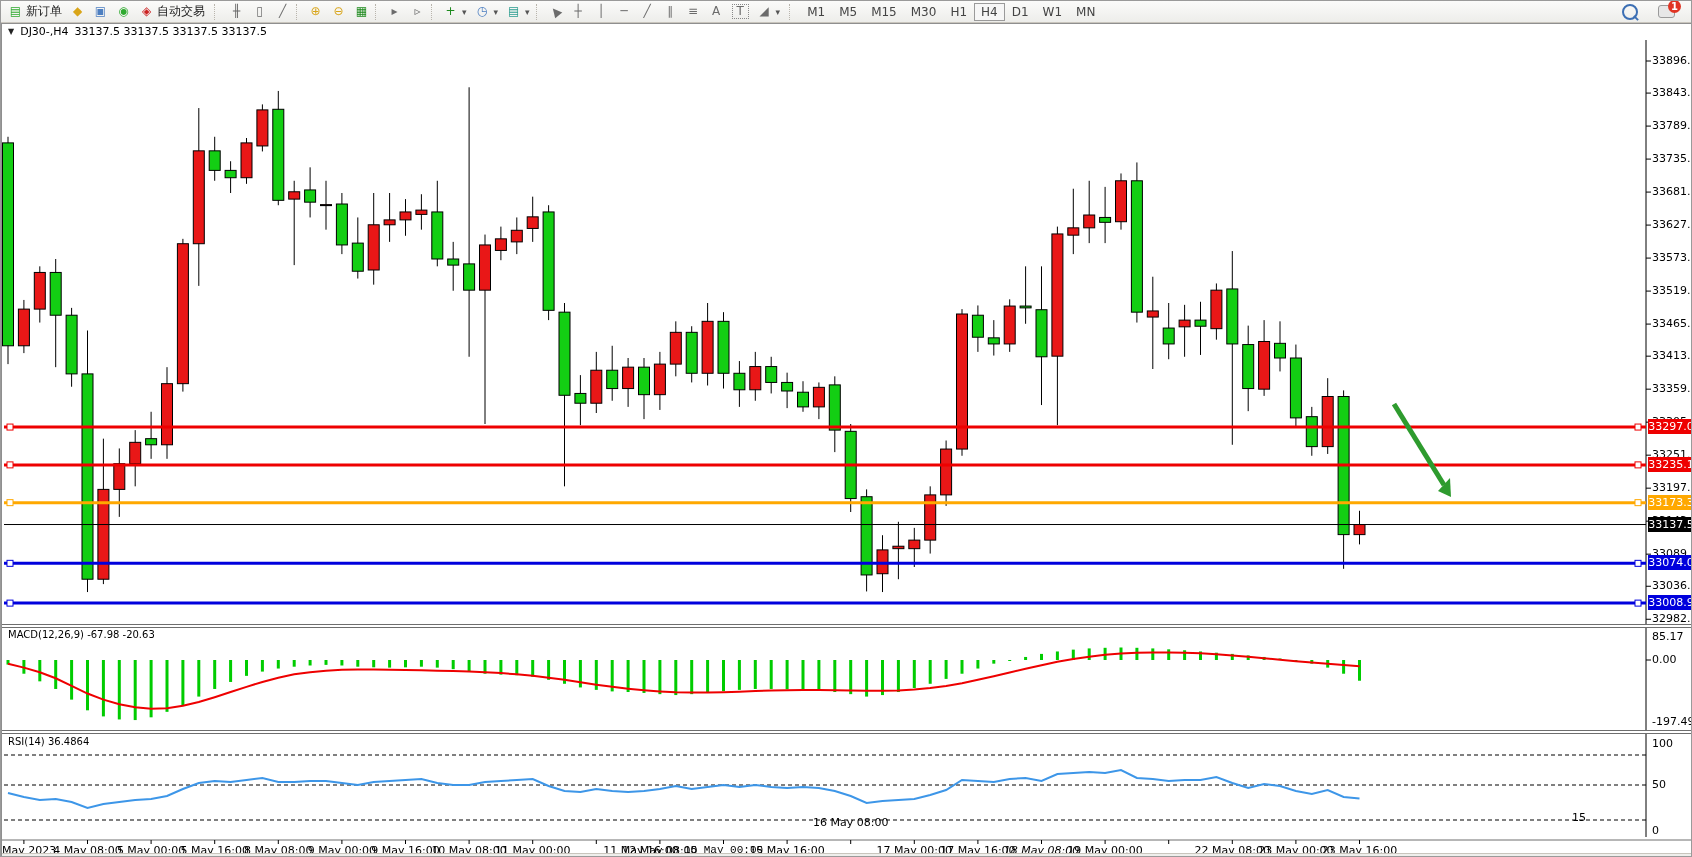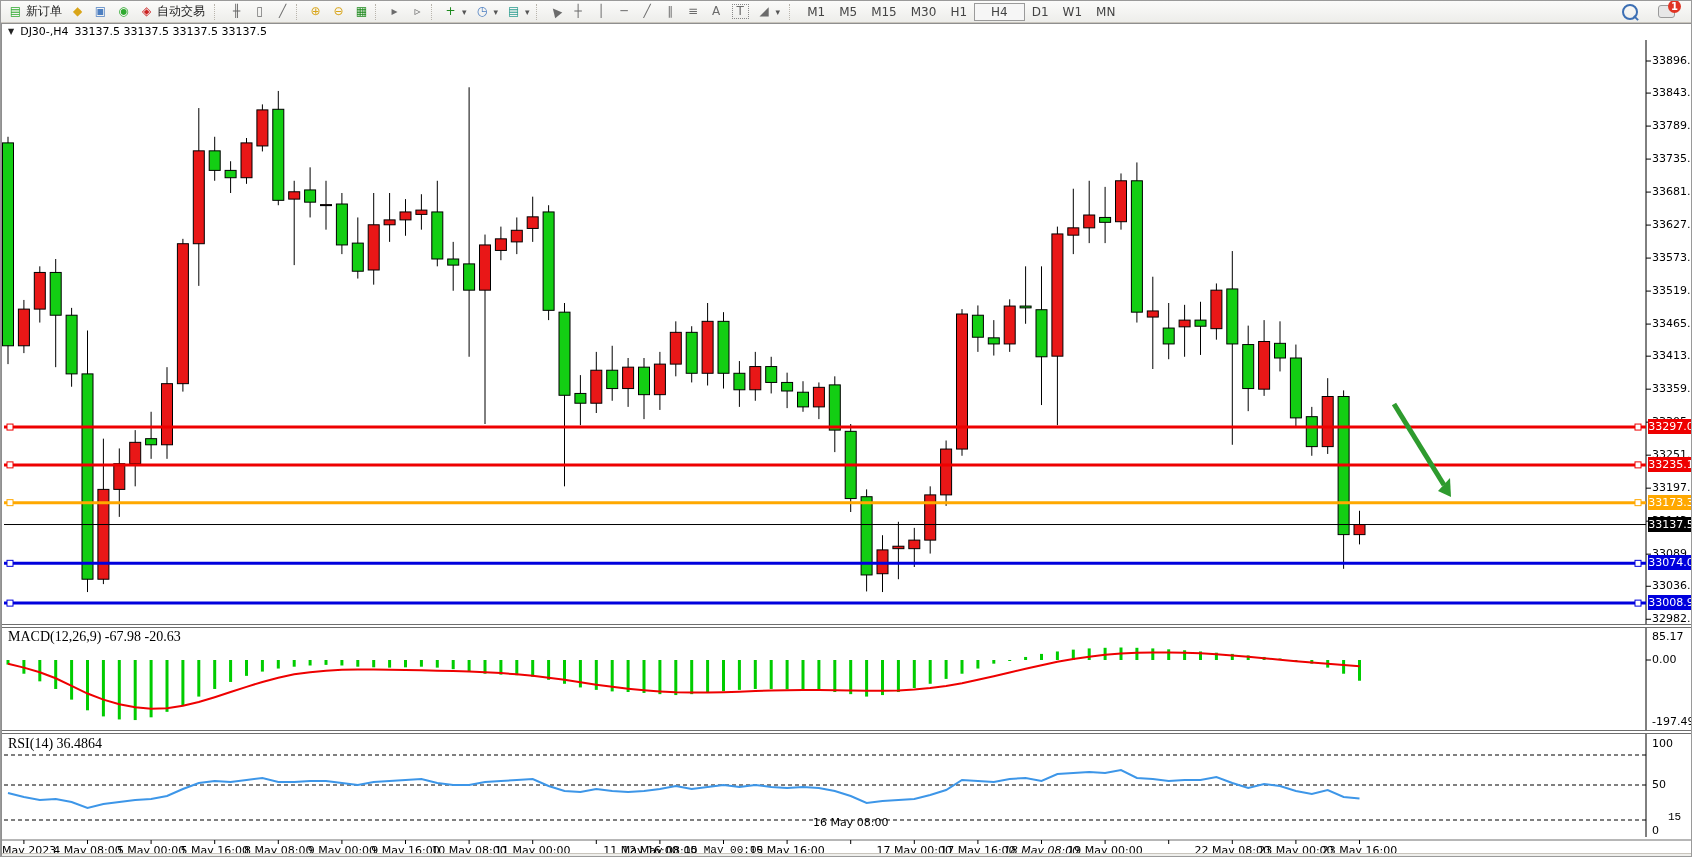--- a/index.html
+++ b/index.html
@@ -5,35 +5,35 @@
   html,body{margin:0;padding:0;background:#dcdcdc;font-family:"DejaVu Sans","Liberation Sans",sans-serif;}
   #app{position:relative;width:1692px;height:857px;background:#fff;overflow:hidden;border:1px solid #9a9a9a;box-sizing:border-box;}
   
   #toolbar{position:absolute;left:0;top:0;width:1692px;height:21px;background:linear-gradient(#fbfbfa,#ededea);border-bottom:1px solid #c9c5bd;display:flex;align-items:center;font-size:12px;color:#333;}
   .tgroup{display:flex;align-items:center;height:21px;padding:0 3px;}
   .tsep{width:5px;height:16px;border-left:1px dotted #b9b5ad;margin:0 2px;}
   .tbtn{display:flex;align-items:center;gap:3px;padding:1px 4px;border-radius:2px;cursor:default;white-space:nowrap;color:#222;}
   .tbtn .ic{display:inline-block;width:15px;height:15px;line-height:15px;text-align:center;font-size:12px;}
   .caret{font-size:9px;color:#555;margin-left:1px;}
   .tf{padding:2px 7px;font-size:12px;color:#444;}
-  .tf.active{background:#f6f6f6;border:1px solid #9a9a9a;padding:1px 16px;}
+  .tf.active{background:#f6f6f6;border:1px solid #9a9a9a;padding:1px 6px;}
   .c-yellow{color:#d9a519}.c-blue{color:#4d7fc1}.c-green{color:#2faa2f}.c-red{color:#cc2222}
   .c-teal{color:#2a9d8f}.c-gray{color:#6b6b6b}.c-dkgreen{color:#1d8a1d}
   #search-ic{position:relative;width:12px;height:12px;border:2px solid #3c6fb4;border-radius:50%;}
   #search-ic:after{content:"";position:absolute;width:6px;height:2px;background:#3c6fb4;transform:rotate(45deg);left:9px;top:11px;}
   #chat-ic{position:relative;width:15px;height:11px;background:#e7e7e7;border:1px solid #9a9a9a;border-radius:3px;}
   #badge{position:absolute;right:-7px;top:-6px;min-width:13px;height:13px;border-radius:50%;background:#e03423;color:#fff;font-size:10px;line-height:13px;text-align:center;font-weight:bold;}
   
   #chartwin{position:absolute;left:0;top:22px;width:1692px;height:835px;background:#fff;border:1px solid #8f8f8f;box-sizing:border-box;}
   #title-row{position:absolute;left:0;top:0;width:100%;height:15px;font-size:11px;color:#000;display:flex;align-items:center;gap:6px;padding-left:6px;}
   #title-row .tri{font-size:8px;color:#222;}
   #csvg{position:absolute;left:0;top:0;}
   .axlabel{position:absolute;left:1650px;font-size:11px;color:#000;white-space:nowrap;}
   .badge{position:absolute;left:1646px;width:46px;font-size:11px;color:#fff;text-align:center;padding:1px 0;white-space:nowrap;}
-  .panelabel{position:absolute;font-size:14px;color:#000;white-space:nowrap;font-family:Liberation Serif, serif;}
+  .panelabel{position:absolute;font-size:10px;color:#000;white-space:nowrap;}
   .datelabel{position:absolute;font-size:11px;color:#000;white-space:nowrap;transform:translateX(-50%);}
   .sep{position:absolute;left:0;width:1692px;height:4px;border-top:1px solid #6e6e6e;border-bottom:1px solid #6e6e6e;background:#fff;box-sizing:border-box;}
   #bottomstrip{position:absolute;left:0;top:829px;width:1692px;height:6px;background:#efefec;border-top:1px solid #c9c5bd;}
 </style>
 </head>
 <body>
 
 <div id="app">
 
   <div id="toolbar">
@@ -511,21 +511,21 @@
         <div class="badge" style="top: 470.651px; background: rgb(255, 168, 0);">33173.3</div>
         <div class="badge" style="top: 492.529px; background: rgb(0, 0, 0);">33137.5</div>
         <div class="badge" style="top: 531.334px; background: rgb(0, 0, 221);">33074.0</div>
         <div class="badge" style="top: 571.118px; background: rgb(0, 0, 221);">33008.9</div>
         <div class="axlabel" style="top: 606px; left: 1650px;">85.17</div>
         <div class="axlabel" style="top: 629px; left: 1650px;">0.00</div>
         <div class="axlabel" style="top: 691px; left: 1650px;">-197.49</div>
         <div class="axlabel" style="top: 713px; left: 1650px;">100</div>
         <div class="axlabel" style="top: 724px; left: 1650px; margin-left: 43px;">80</div>
         <div class="axlabel" style="top: 754px; left: 1650px;">50</div>
-        <div class="axlabel" style="top: 787px; left: 1666px; font-family: Liberation Mono, monospace;">15</div>
+        <div class="axlabel" style="top: 787px; left: 1570px;">15</div>
         <div class="axlabel" style="top: 800px; left: 1650px;">0</div>
         <div class="datelabel" style="top: 820px; left: 21.9px;">3 May 2023</div>
         <div class="datelabel" style="top: 820px; left: 85.5px;">4 May 08:00</div>
         <div class="datelabel" style="top: 820px; left: 149.1px;">5 May 00:00</div>
         <div class="datelabel" style="top: 820px; left: 212.7px;">5 May 16:00</div>
         <div class="datelabel" style="top: 820px; left: 276.3px;">8 May 08:00</div>
         <div class="datelabel" style="top: 820px; left: 339.9px;">9 May 00:00</div>
         <div class="datelabel" style="top: 820px; left: 403.5px;">9 May 16:00</div>
         <div class="datelabel" style="top: 820px; left: 467.1px;">10 May 08:00</div>
         <div class="datelabel" style="top: 820px; left: 530.7px;">11 May 00:00</div>

